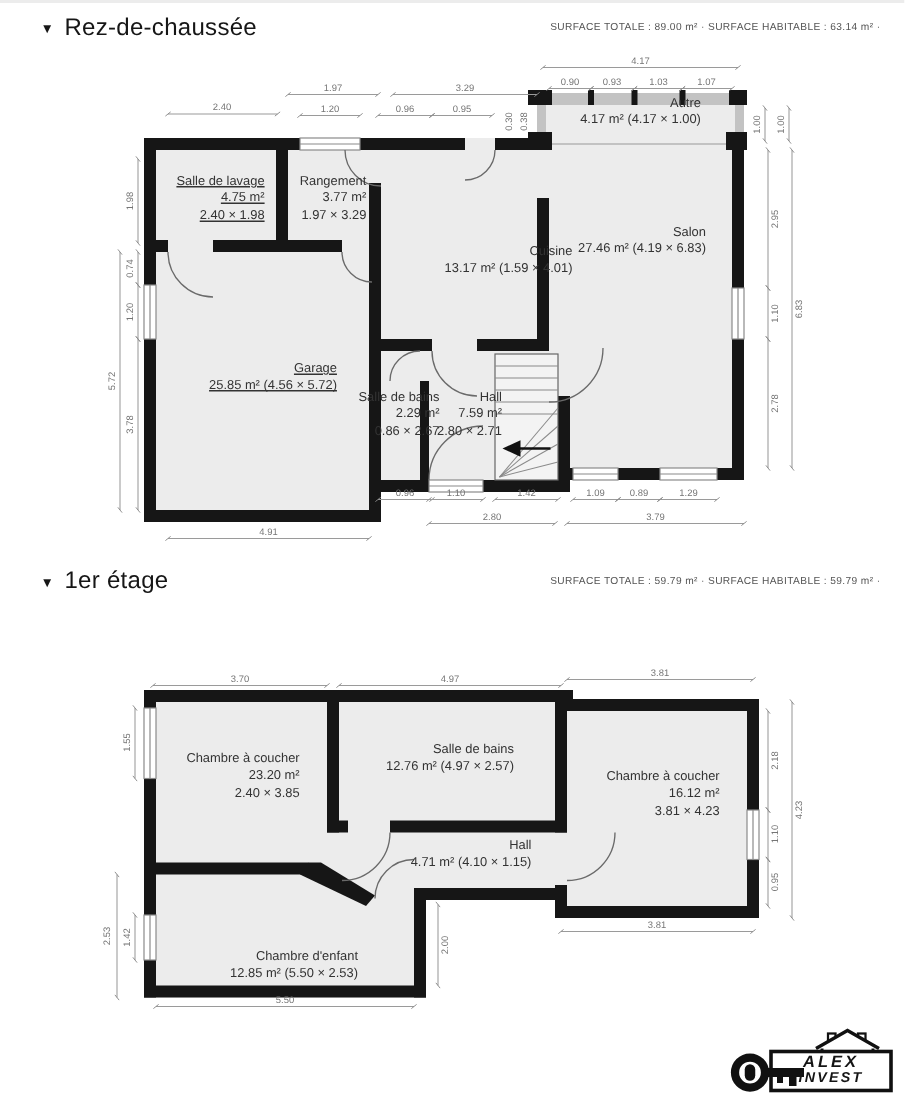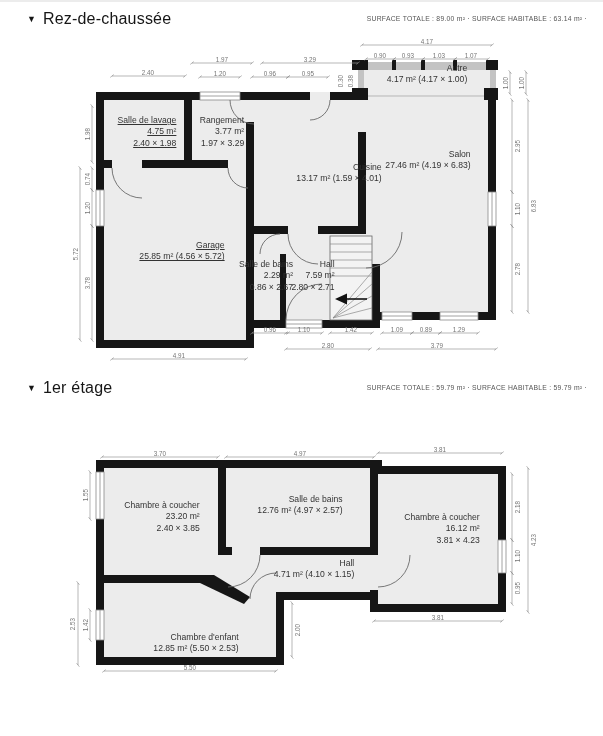--- a/index.html
+++ b/index.html
@@ -338,14 +338,36 @@
       <span class="dim rot" style="left: 72px; top: 622px;">2.53</span>
       <span class="dim rot" style="left: 517px; top: 505px;">2.18</span>
       <span class="dim rot" style="left: 517px; top: 554px;">1.10</span>
       <span class="dim rot" style="left: 517px; top: 586px;">0.95</span>
       <span class="dim rot" style="left: 533px; top: 538px;">4.23</span>
       <span class="dim rot" style="left: 297px; top: 628px;">2.00</span>
       <span class="dim" style="left: 438px; top: 615px;">3.81</span>
       <span class="dim" style="left: 190px; top: 665px;">5.50</span>
     </div>
 
+  <div class="logo">
+    <svg width="112" height="48" viewBox="0 0 112 48">
+      <g>
+        <rect x="62" y="12" width="34" height="20" fill="#fff" stroke="#111" stroke-width="2"></rect>
+        <rect x="66" y="4" width="5" height="7" fill="#fff" stroke="#111" stroke-width="1.5"></rect>
+        <rect x="86" y="4" width="5" height="7" fill="#fff" stroke="#111" stroke-width="1.5"></rect>
+        <path d="M58 14 L79 2 L100 14" fill="#fff" stroke="#111" stroke-width="2.2"></path>
+        <rect x="68" y="15" width="5" height="4" fill="#111"></rect>
+        <rect x="77" y="15" width="5" height="4" fill="#111"></rect>
+      </g>
+      <rect x="28" y="16" width="80" height="26" fill="#fff" stroke="#111" stroke-width="2.4"></rect>
+      <g>
+        <rect x="22" y="27" width="28" height="6" fill="#111"></rect>
+        <rect x="40" y="33" width="5" height="6" fill="#111"></rect>
+        <rect x="32" y="33" width="4" height="4" fill="#111"></rect>
+        <circle cx="14" cy="30" r="10" fill="#fff" stroke="#111" stroke-width="5.5"></circle>
+        <rect x="10.5" y="24.5" width="7" height="11" rx="3.5" fill="#111"></rect>
+      </g>
+    </svg>
+    <div class="logo-line1">ALEX</div>
+    <div class="logo-line2">INVEST</div>
+  </div>
 
 </div>
 
 </body></html>

